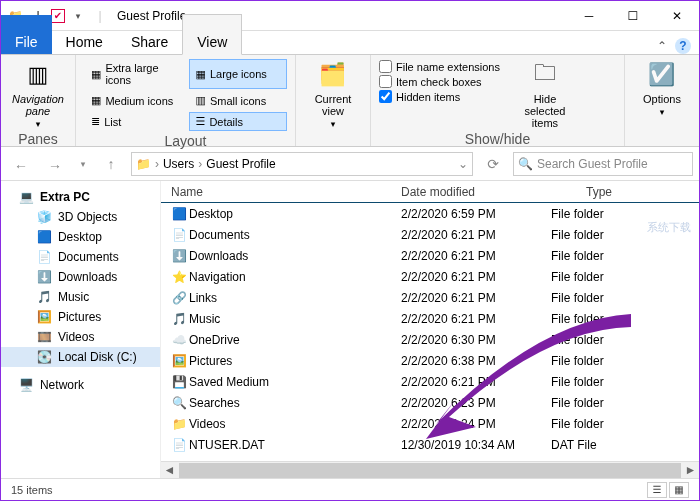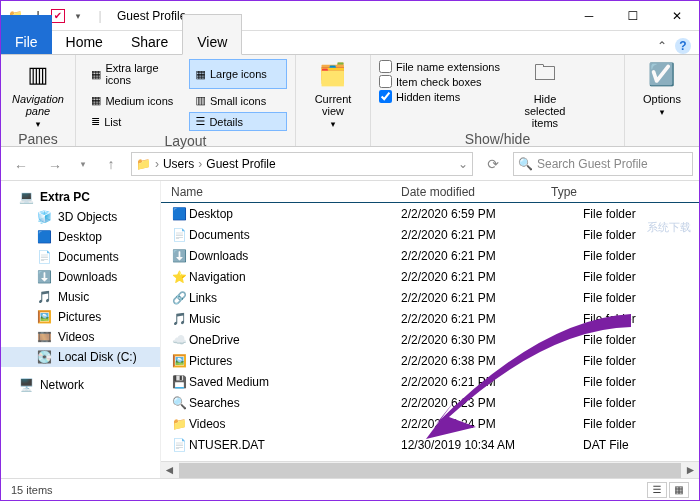--- a/index.html
+++ b/index.html
@@ -34,26 +34,26 @@
 .search { width: 180px; height: 24px; border: 1px solid #ccc; display: flex; align-items: center; padding: 0 4px; color: #888; font-size: 12px; gap: 4px; }
 .content { display: flex; height: calc(501px - 30px - 24px - 92px - 34px - 22px - 2px); }
 .nav { width: 160px; border-right: 1px solid #eee; overflow: hidden; padding-top: 6px; }
 .navitem { display: flex; align-items: center; gap: 6px; padding: 3px 8px 3px 18px; font-size: 12px; }
 .navitem.sub { padding-left: 36px; }
 .navitem.sel { background: #d9e8f8; }
 .files { flex: 1; overflow: hidden; position: relative; display: flex; flex-direction: column; }
 .fhdr { display: flex; font-size: 12px; color: #444; border-bottom: 1px solid #0c4a6e; height: 22px; align-items: center; }
 .fcol-name { width: 240px; padding-left: 10px; }
 .fcol-date { width: 150px; }
-.fcol-type { flex: 1; }
+.fcol-type { flex: 1; margin-left: 35px; }
 .frow { display: flex; align-items: center; height: 21px; font-size: 12px; padding-left: 10px; }
 .frow .ic { width: 18px; display: inline-flex; justify-content: center; }
 .frow .nm { width: 212px; }
 .frow .dt { width: 150px; }
-.frow .tp { flex: 1; margin-left: 32px; }
+.frow .tp { flex: 1; }
 .scrollbar { height: 17px; background: #f0f0f0; border-top: 1px solid #ddd; display: flex; align-items: center; }
 .scrollbar .arrow { width: 17px; text-align: center; color: #666; }
 .scrollbar .thumb { height: 15px; background: #ccc; margin: 0 1px; }
 .status { height: 22px; border-top: 1px solid #ddd; display: flex; align-items: center; padding: 0 10px; font-size: 11px; color: #444; justify-content: space-between; }
 .status .viewbtns { display: flex; gap: 2px; }
 .status .viewbtns span { width: 20px; height: 16px; border: 1px solid #ccc; display: inline-flex; align-items: center; justify-content: center; font-size: 10px; }
 .arrow-overlay { position: absolute; pointer-events: none; }
 .watermark { position: absolute; right: 8px; top: 4px; font-size: 11px; color: #9bb3d6; opacity: .6; margin-top: 35px; }
 </style>
 </head>

